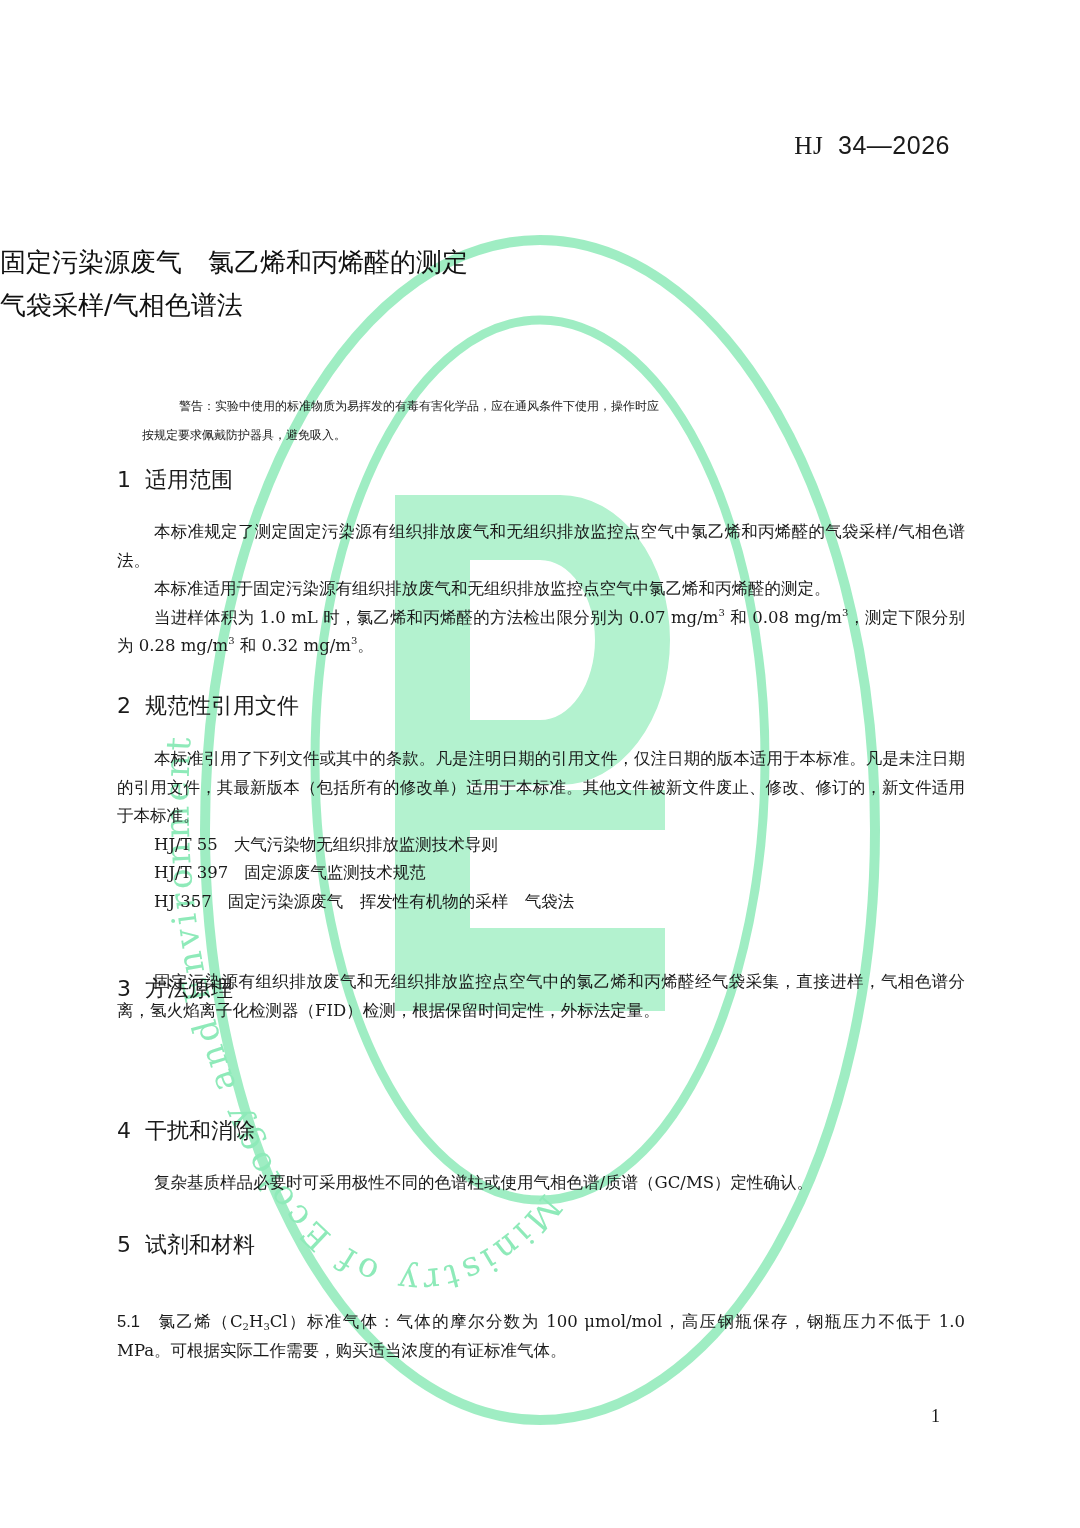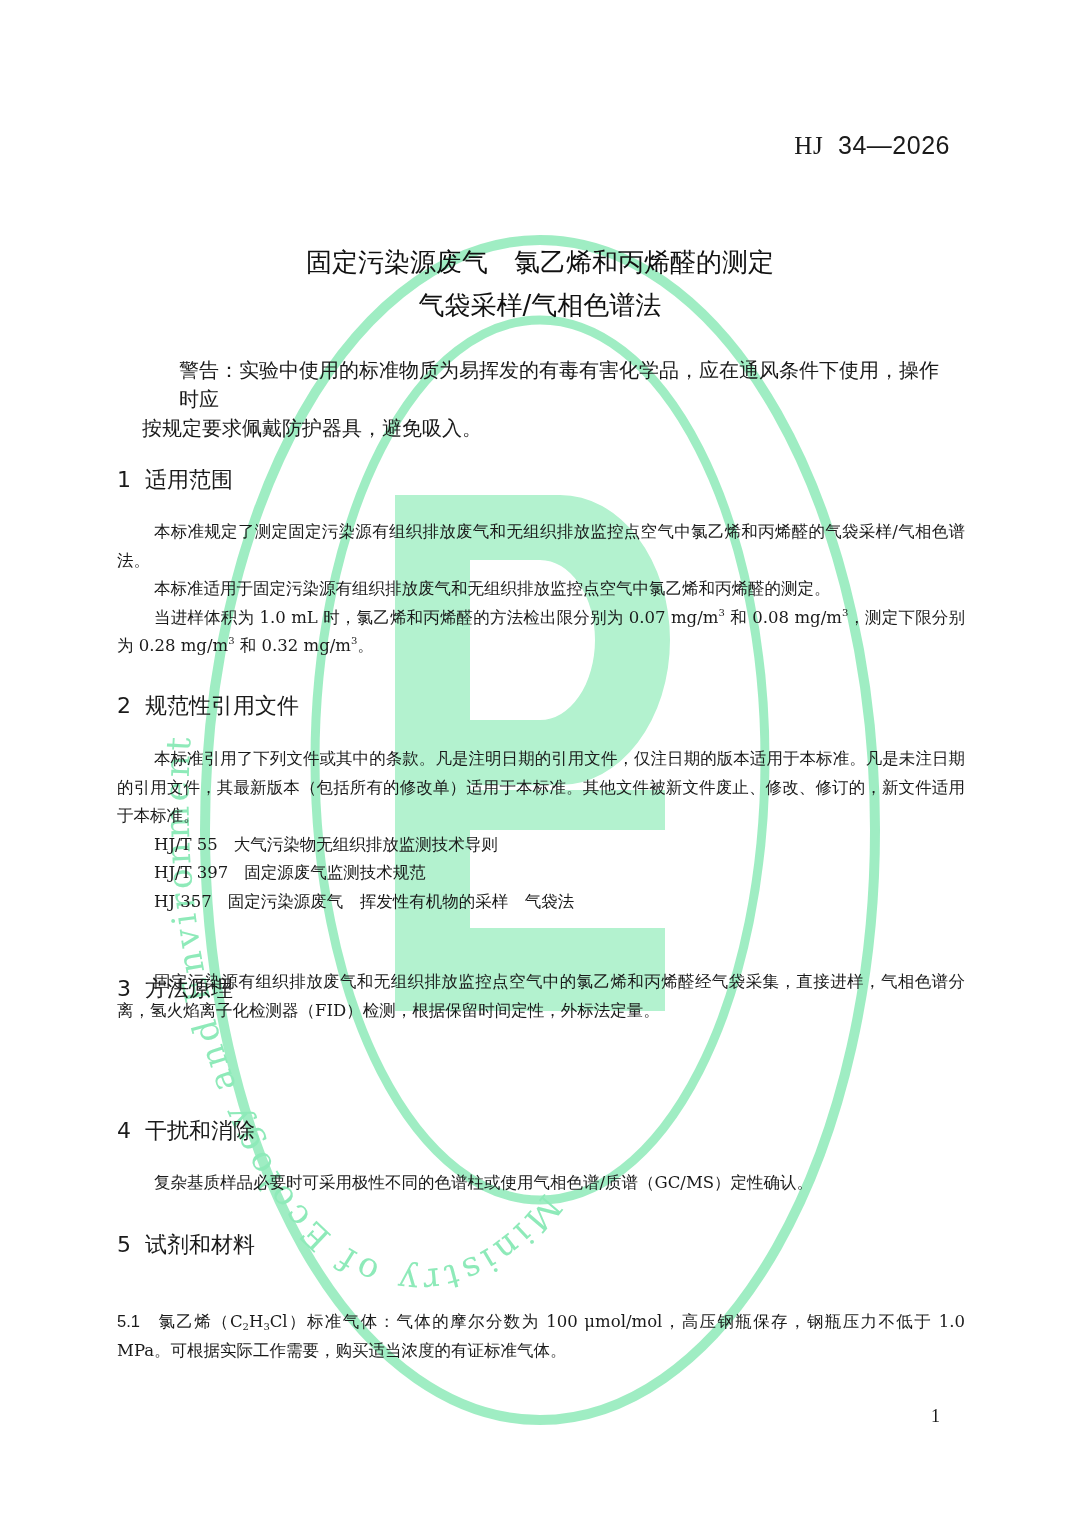--- a/index.html
+++ b/index.html
@@ -1,24 +1,24 @@
 <!DOCTYPE html>
 <html><head>
 <meta charset="utf-8">
 <style>
   html, body { margin: 0; padding: 0; }
   body { width: 1080px; height: 1528px; background: #ffffff; position: relative; overflow: hidden; font-family: "DejaVu Serif", "Liberation Serif", serif; color: #1a1a1a; }
   .watermark { position: absolute; left: 0; top: 0; width: 1080px; height: 1528px; z-index: 0; pointer-events: none; }
   .page { position: absolute; left: 0; top: 0; width: 1080px; height: 1528px; z-index: 1; }
   .std-code { position: absolute; top: 131px; right: 130px; font-family: "Liberation Sans", sans-serif; font-size: 25px; letter-spacing: 0.5px; }
   .std-code .hj { font-family: "Liberation Serif", serif; }
-  .title { position: absolute; left: 0; width: 1080px; text-align: center; font-family: "DejaVu Sans", sans-serif; font-size: 26px; color: #111; }
+  .title { position: absolute; left: 0; width: 1080px; font-family: "DejaVu Sans", sans-serif; font-size: 26px; color: #111; }
   .title.l1 { top: 245px; }
   .title.l2 { top: 288px; }
-  .warning { position: absolute; left: 142px; top: 356px; width: 810px; font-family: "DejaVu Sans", sans-serif; font-size: 20px; line-height: 29px; }
+  .warning { position: absolute; left: 142px; top: 392px; width: 810px; font-family: "DejaVu Sans", sans-serif; font-size: 12px; line-height: 29px; }
   .warning .first { padding-left: 37px; }
   .sec-head { position: absolute; left: 117px; font-family: "DejaVu Sans", sans-serif; font-size: 22px; }
   .sec-head .num { display: inline-block; width: 28px; }
   .para { position: absolute; left: 117px; width: 848px; font-family: "DejaVu Serif", serif; font-size: 16.5px; line-height: 28.5px; text-align: justify; }
   .para p { margin: 0; text-indent: 37px; }
   .para p.noind { text-indent: 0; margin-top: 24px; }
   .ref { margin: 0; padding-left: 37px; }
   .ref .code { display: inline-block; margin-right: 16px; }
   sup { font-size: 10px; vertical-align: 7px; line-height: 0; }
   sub { font-size: 10px; vertical-align: -3px; line-height: 0; }

